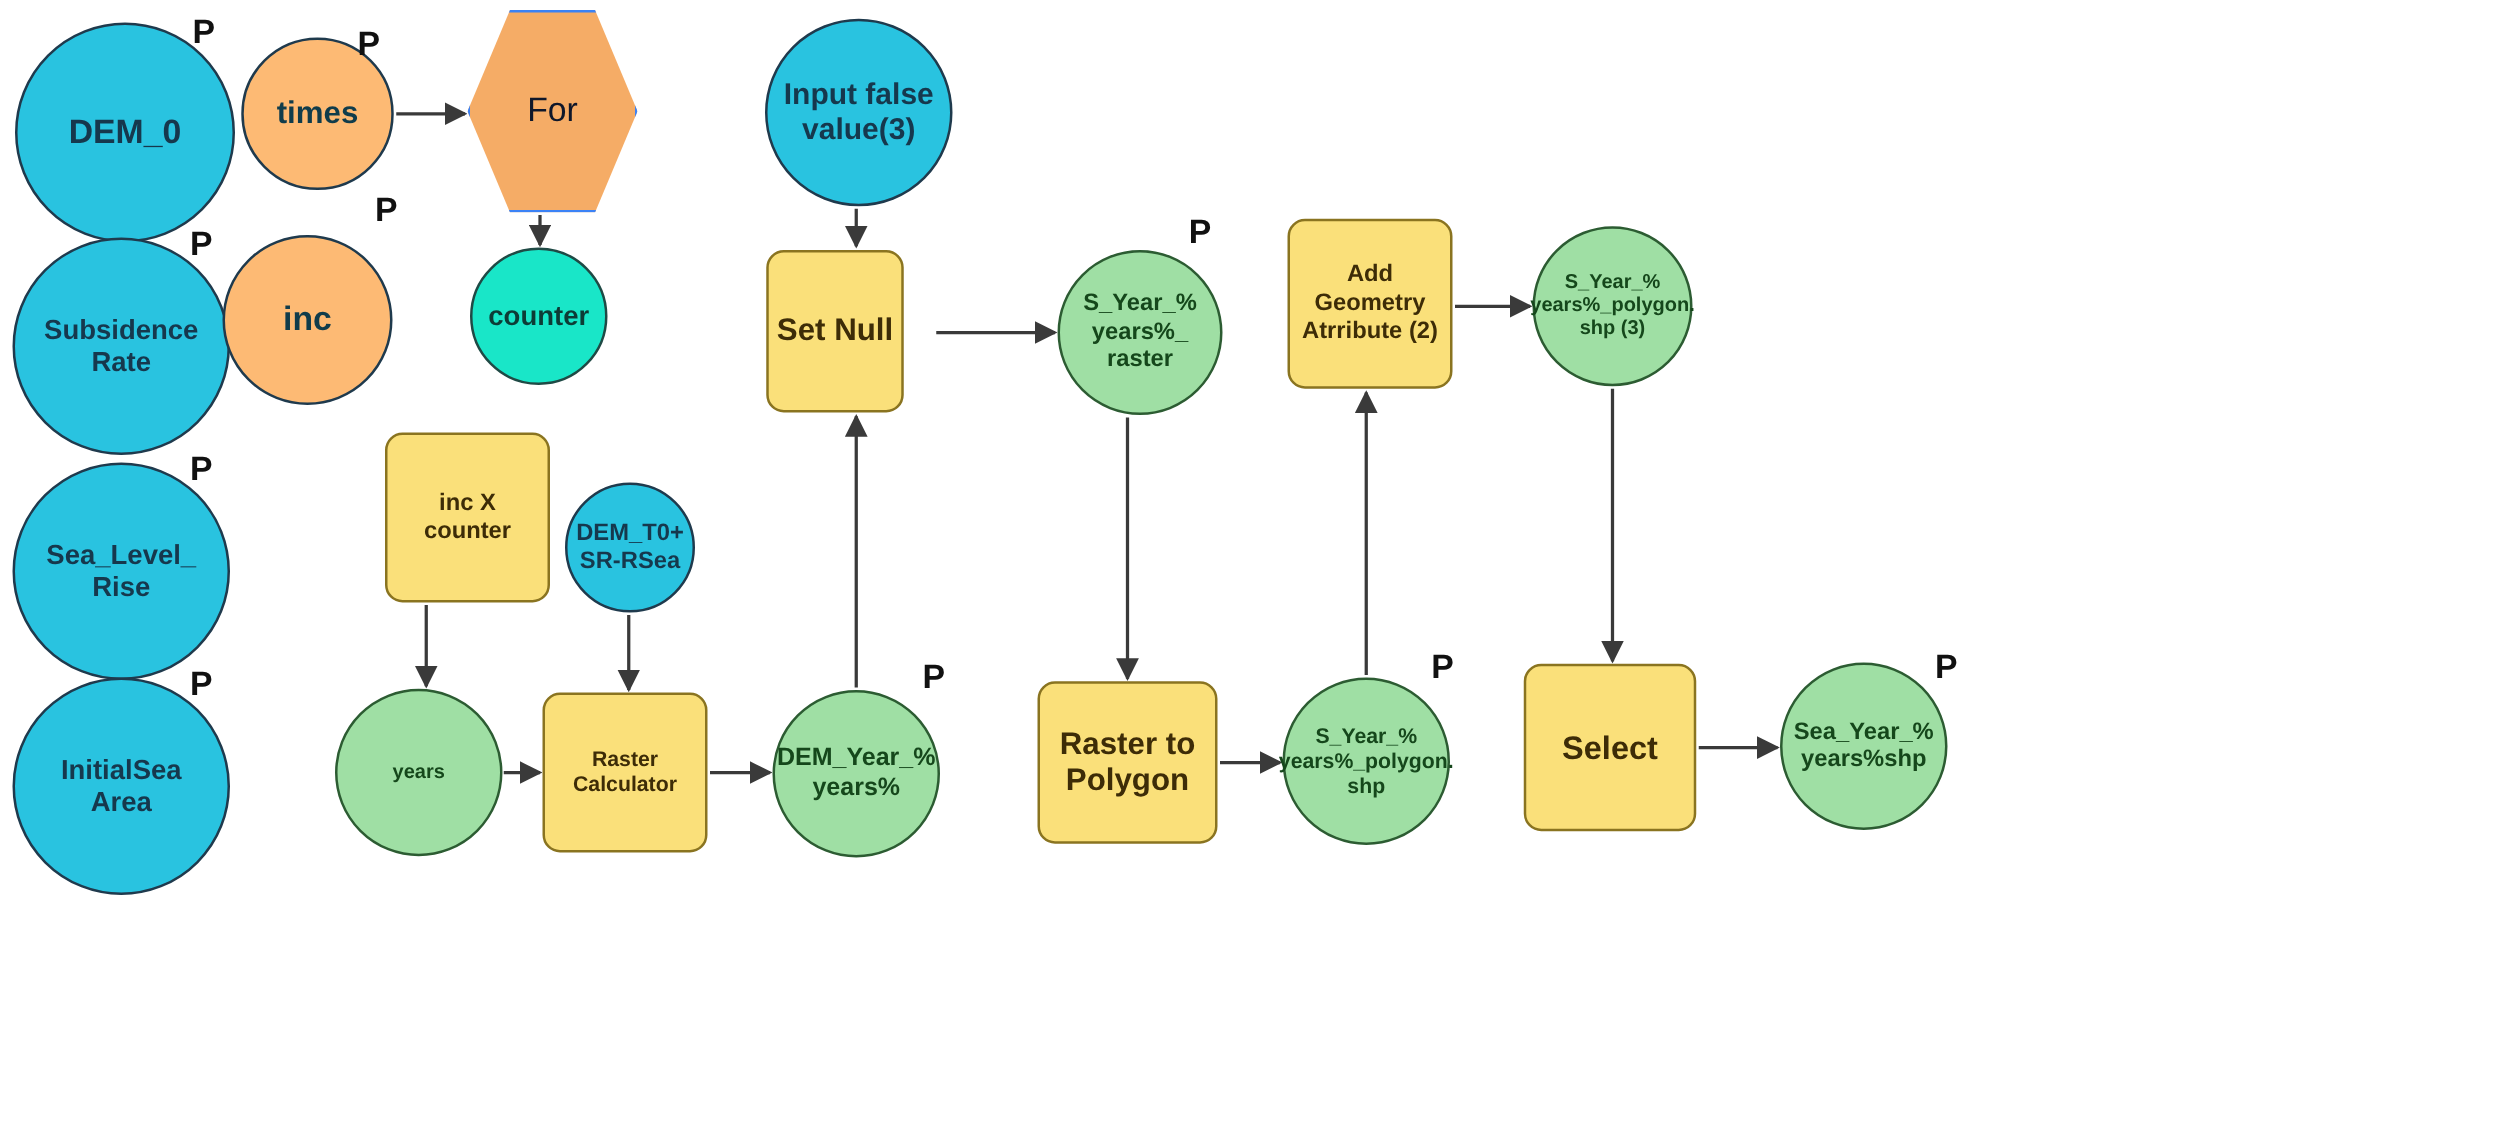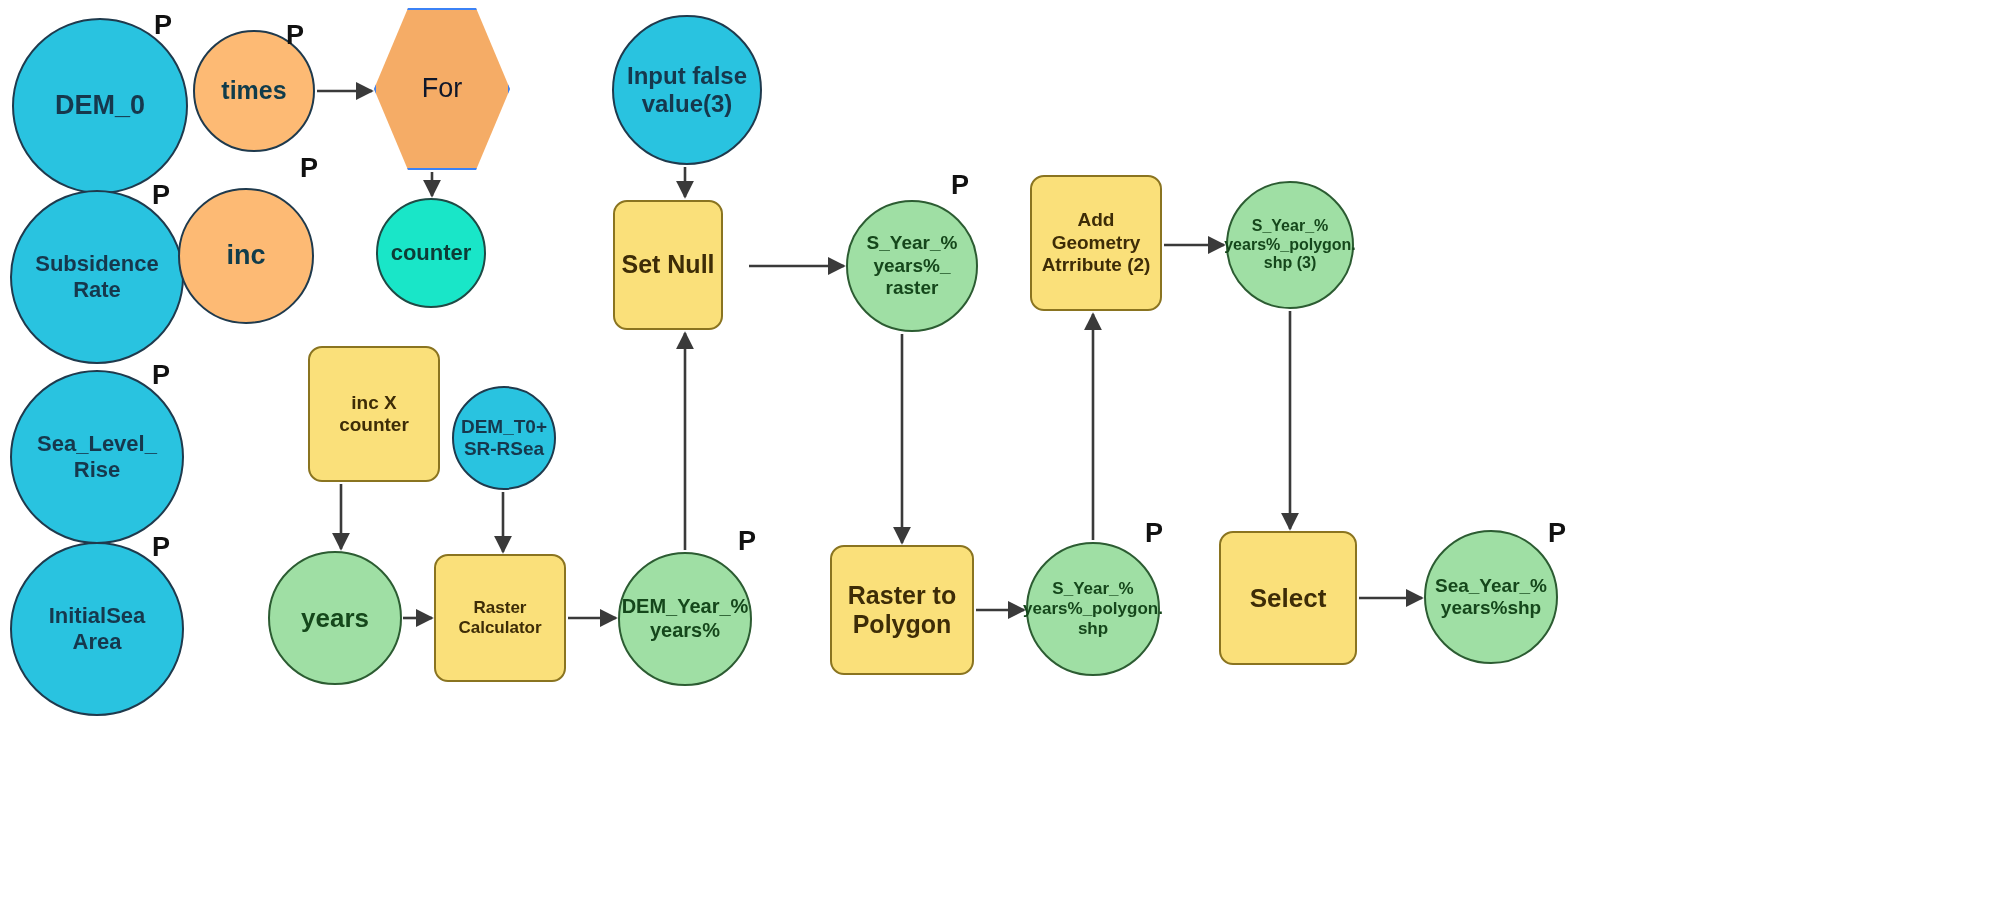--- a/index.html
+++ b/index.html
@@ -141,21 +141,21 @@
 Rise</span></div>
       <div class="node circ-blue" style="left: 10px; top: 542px; width: 174px; height: 174px; font-size: 22px;"><span style="padding: 0px 4px;">InitialSea
 Area</span></div>
       <div class="node circ-blue-bright" style="left: 193px; top: 30px; width: 122px; height: 122px; font-size: 25px;"><span style="padding: 0px 4px;">times</span></div>
       <div class="node hex-orange" style="left: 374px; top: 8px; width: 136px; height: 162px; font-size: 27px;"><span style="padding: 0px 4px;">For</span></div>
       <div class="node circ-blue-bright" style="left: 178px; top: 188px; width: 136px; height: 136px; font-size: 27px;"><span style="padding: 0px 4px;">inc</span></div>
       <div class="node circ-cyan" style="left: 376px; top: 198px; width: 110px; height: 110px; font-size: 22px;"><span style="padding: 0px 4px;">counter</span></div>
       <div class="node box-yellow" style="left: 276px; top: 346px; width: 132px; height: 136px; font-size: 19px; margin-left: 32px;"><span style="padding: 0px 4px;">inc X counter</span></div>
       <div class="node circ-blue" style="left: 452px; top: 386px; width: 104px; height: 104px; font-size: 19px;"><span style="padding: 0px 4px;">DEM_T0+
 SR-RSea</span></div>
-      <div class="node circ-green" style="left: 268px; top: 551px; width: 134px; height: 134px; font-size: 26px;"><span style="padding: 0px 4px;">years</span></div>
+      <div class="node circ-green" style="left: 268px; top: 551px; width: 134px; height: 134px; font-size: 16px;"><span style="padding: 0px 4px;">years</span></div>
       <div class="node box-yellow" style="left: 434px; top: 554px; width: 132px; height: 128px; font-size: 17px;"><span style="padding: 0px 4px;">Raster Calculator</span></div>
       <div class="node circ-green" style="left: 618px; top: 552px; width: 134px; height: 134px; font-size: 20px;"><span style="padding: 0px 4px;">DEM_Year_%
 years%</span></div>
       <div class="node circ-blue" style="left: 612px; top: 15px; width: 150px; height: 150px; font-size: 24px;"><span style="padding: 0px 4px;">Input false
 value(3)</span></div>
       <div class="node box-yellow" style="left: 613px; top: 200px; width: 110px; height: 130px; font-size: 25px;"><span style="padding: 0px 4px;">Set Null</span></div>
       <div class="node circ-green" style="left: 846px; top: 200px; width: 132px; height: 132px; font-size: 19px;"><span style="padding: 0px 4px;">S_Year_%
 years%_
 raster</span></div>
       <div class="node box-yellow" style="left: 830px; top: 545px; width: 144px; height: 130px; font-size: 25px;"><span style="padding: 0px 4px;">Raster to

